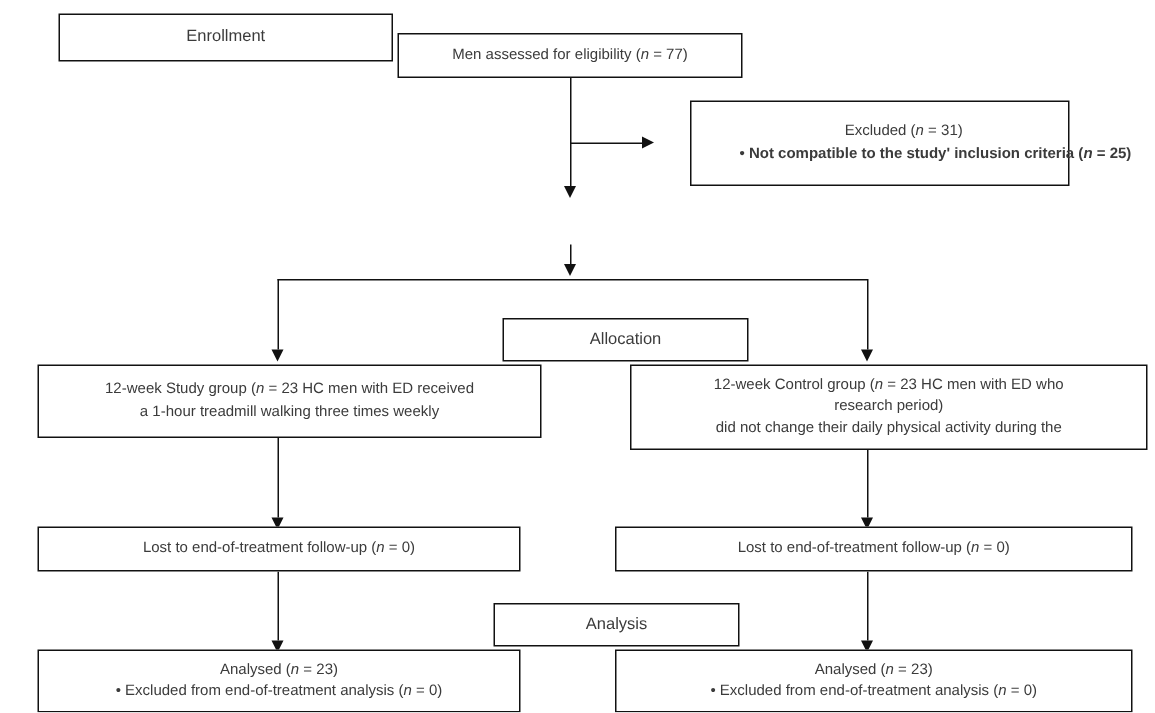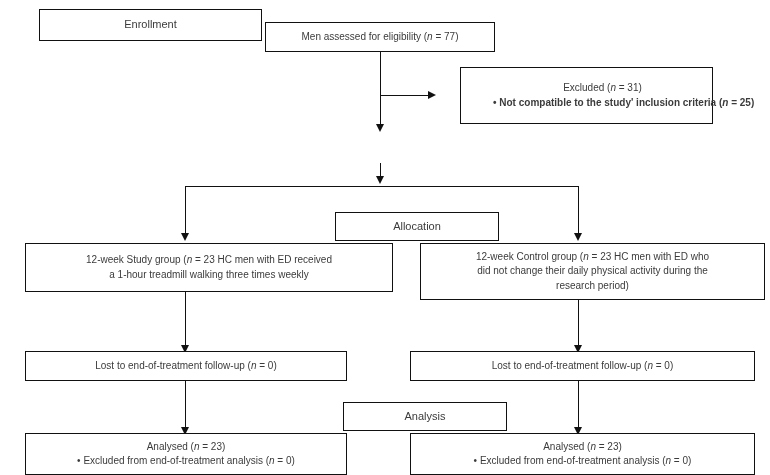--- a/index.html
+++ b/index.html
@@ -106,32 +106,32 @@
   <div class="line hline" style="left:185px; top:186px; width:393px;"></div>
   <div class="line vline" style="left:185px; top:186px; height:47px;"></div>
   <div class="arrow-down" style="left:180.5px; top:233px;"></div>
   <div class="line vline" style="left:578px; top:186px; height:47px;"></div>
   <div class="arrow-down" style="left:573.5px; top:233px;"></div>
 
   <div class="box stage" style="left:298px; top:212px; width:164px; height:29px; z-index:5;">
     <span class="inner">Allocation</span>
   </div>
 
-  <div class="box" style="left:25px; top:243px; width:368px; height:49px;">
+  <div class="box" style="left:25px; top:243px; width:336px; height:49px;">
     <span class="inner">
       <span style="display:block;">12-week Study group (<span class="italic">n</span> = 23 HC men with ED received</span>
       <span style="display:block;">a 1-hour treadmill walking three times weekly</span>
     </span>
   </div>
 
   <div class="box" style="left:410px; top:243px; width:345px; height:57px;margin-left:10px;">
     <span class="inner">
       <span style="display:block;">12-week Control group (<span class="italic">n</span> = 23 HC men with ED who</span>
+      <span style="display:block;">research period)</span>
       <span style="display:block;">did not change their daily physical activity during the</span>
-      <span style="display:block;">research period)</span>
     </span>
   </div>
 
   <div class="line vline" style="left:185px; top:292px; height:53px;"></div>
   <div class="arrow-down" style="left:180.5px; top:345px;"></div>
   <div class="line vline" style="left:578px; top:300px; height:45px;"></div>
   <div class="arrow-down" style="left:573.5px; top:345px;"></div>
 
 
   <div class="box" style="left:25px; top:351px; width:322px; height:30px;">
@@ -139,21 +139,21 @@
   </div>
   <div class="box" style="left:410px; top:351px; width:345px; height:30px;">
     <span class="inner">Lost to end-of-treatment follow-up (<span class="italic">n</span> = 0)</span>
   </div>
 
   <div class="line vline" style="left:185px; top:381px; height:46px;"></div>
   <div class="arrow-down" style="left:180.5px; top:427px;"></div>
   <div class="line vline" style="left:578px; top:381px; height:46px;"></div>
   <div class="arrow-down" style="left:573.5px; top:427px;"></div>
 
-  <div class="box stage" style="left:306px; top:402px; width:164px; height:29px; z-index:5;">
+  <div class="box stage" style="left:292px; top:402px; width:164px; height:29px; z-index:5;">
     <span class="inner">Analysis</span>
   </div>
 
   <div class="box" style="left:25px; top:433px; width:322px; height:42px;">
     <span class="inner">
       <span style="display:block;">Analysed (<span class="italic">n</span> = 23)</span>
       <span style="display:block;">• Excluded from end-of-treatment analysis (<span class="italic">n</span> = 0)</span>
     </span>
   </div>
   <div class="box" style="left:410px; top:433px; width:345px; height:42px;">

